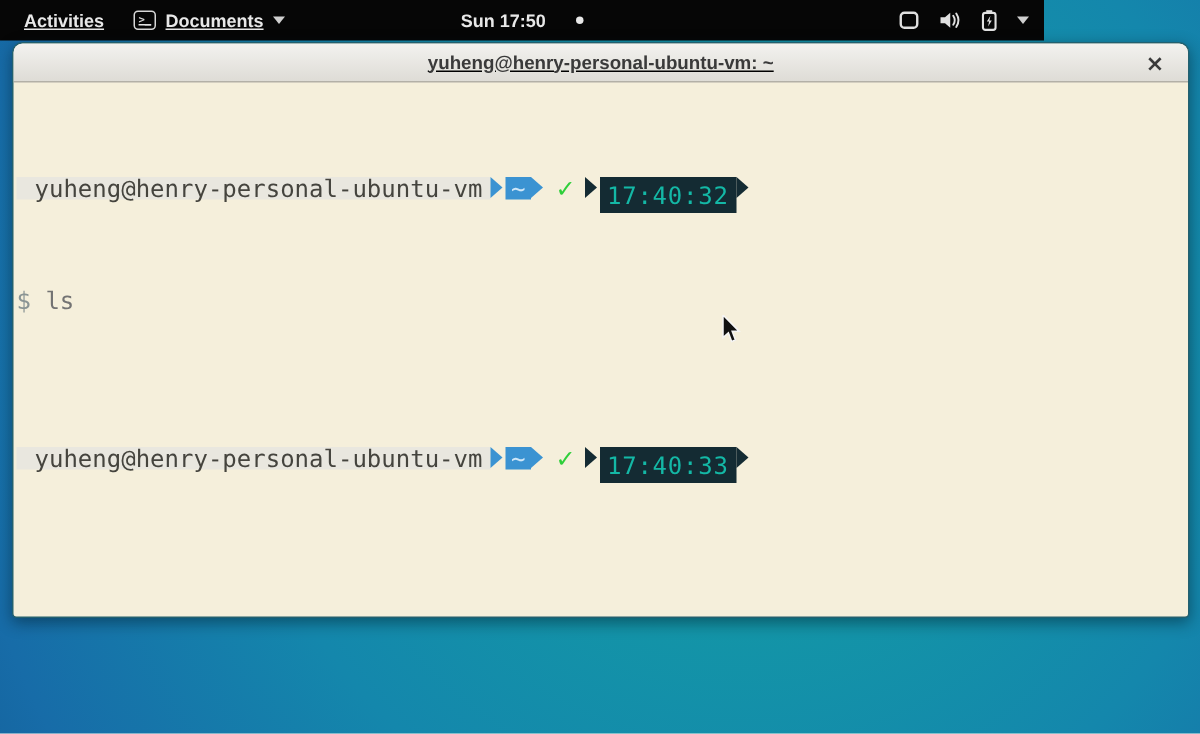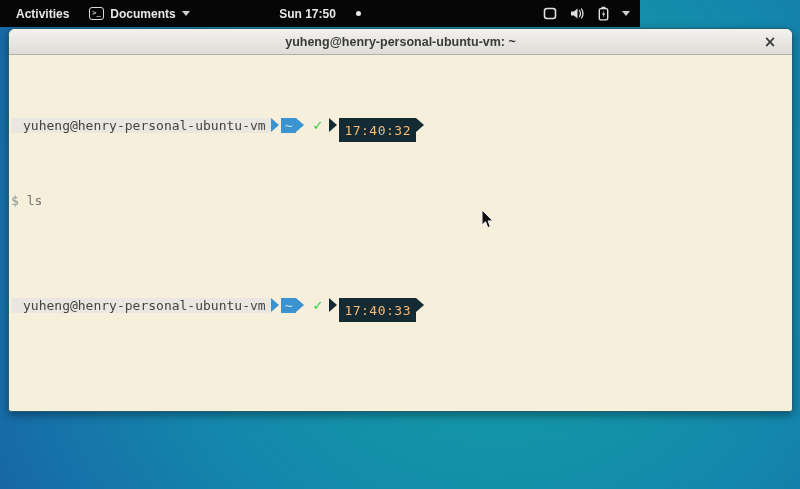--- a/index.html
+++ b/index.html
@@ -5,24 +5,24 @@
   * { margin: 0; padding: 0; box-sizing: border-box; }
   html, body { width: 800px; height: 489px; overflow: hidden; }
   body {
     font-family: "Liberation Sans", sans-serif;
     background: radial-gradient(circle 620px at 62% 48%, #12a4a2 0%, #1487ac 55%, #176ca8 85%, #135e97 100%);
     position: relative;
   }
 
   
   .topbar {
-    position: absolute; left: 0; top: 0; width: 640px; height: 27px;
+    position: absolute; left: 0; top: 0; width: 696px; height: 27px;
     background: #060606; color: #e8e8e8;
     display: flex; align-items: center;
-    font-size: 12px; font-weight: bold;
+    font-size: 12px; font-weight: bold; text-decoration: underline;
   }
   .topbar-left { display: flex; align-items: center; gap: 16px; margin-left: 12px; }
   .activities { padding: 2px 4px; cursor: default; }
   .appmenu { display: flex; align-items: center; gap: 6px; }
   .term-icon {
     width: 15px; height: 13px; border: 1px solid #d8d8d8; border-radius: 3px;
     display: inline-flex; align-items: center; justify-content: flex-start;
     font-family: "DejaVu Sans Mono", monospace; font-size: 7px; line-height: 1;
     color: #d8d8d8; padding-left: 2px; font-weight: bold;
   }
@@ -46,32 +46,33 @@
     position: absolute; left: 8px; top: 28px; width: 785px; height: 384px;
     border: 1px solid #23606f; border-radius: 7px 7px 3px 3px;
     box-shadow: 0 3px 10px rgba(0,20,30,0.45);
     overflow: hidden; background: #f5efdb;
   }
   .titlebar {
     height: 26px; background: linear-gradient(#f3f2ef, #dedcd6);
     border-bottom: 1px solid #b3b0a7;
     display: flex; align-items: center; justify-content: center;
     position: relative;
+    text-decoration: underline;
   }
   .titlebar .title { font-size: 12.5px; font-weight: bold; color: #3a3a3a; }
   .close-btn {
     position: absolute; right: 12px; top: 0; height: 26px; width: 20px;
     display: flex; align-items: center; justify-content: center;
     color: #3a3a3a; font-size: 15px; font-weight: bold; cursor: default;
     font-family: "DejaVu Sans", sans-serif;
   }
 
   .term-body {
     font-family: "DejaVu Sans Mono", monospace;
-    font-size: 13px; line-height: 15px; color: #45443e;
+    font-size: 16px; line-height: 15px; color: #45443e;
     padding: 3px 2px 0 2px; height: 357px;
     white-space: pre;
   }
   .row { height: 15px; display: flex; align-items: stretch; }
 
   
   .seg-host {
     background: #e9e7df; color: #45443e;
     padding-left: 12px; padding-right: 5px;
     display: flex; align-items: center;
@@ -82,21 +83,21 @@
   .gap1 { width: 2px; }
   .seg-path {
     background: #3b93d2; color: #cfe7f8;
     padding: 0 4px; display: flex; align-items: center;
   }
   .check {
     color: #2fcf3a; font-weight: bold; padding: 0 6px 0 8px;
     display: flex; align-items: center; font-family: "DejaVu Sans", sans-serif;
   }
   .seg-time {
-    background: #142b33; color: #fdba74;
+    background: #142b33; color: #14b8a6;
     padding: 12px 5px; display: flex; align-items: center; letter-spacing: 0.5px;
   }
 
   .cmd-row { display: flex; align-items: center; }
   .dollar { color: #8a9494; }
   .cmd-text { color: #737373; }
   .listing { color: #2aa0a8; }
 
   
   .mouse { position: absolute; left: 481px; top: 210px; width: 13px; height: 20px; z-index: 50; }

